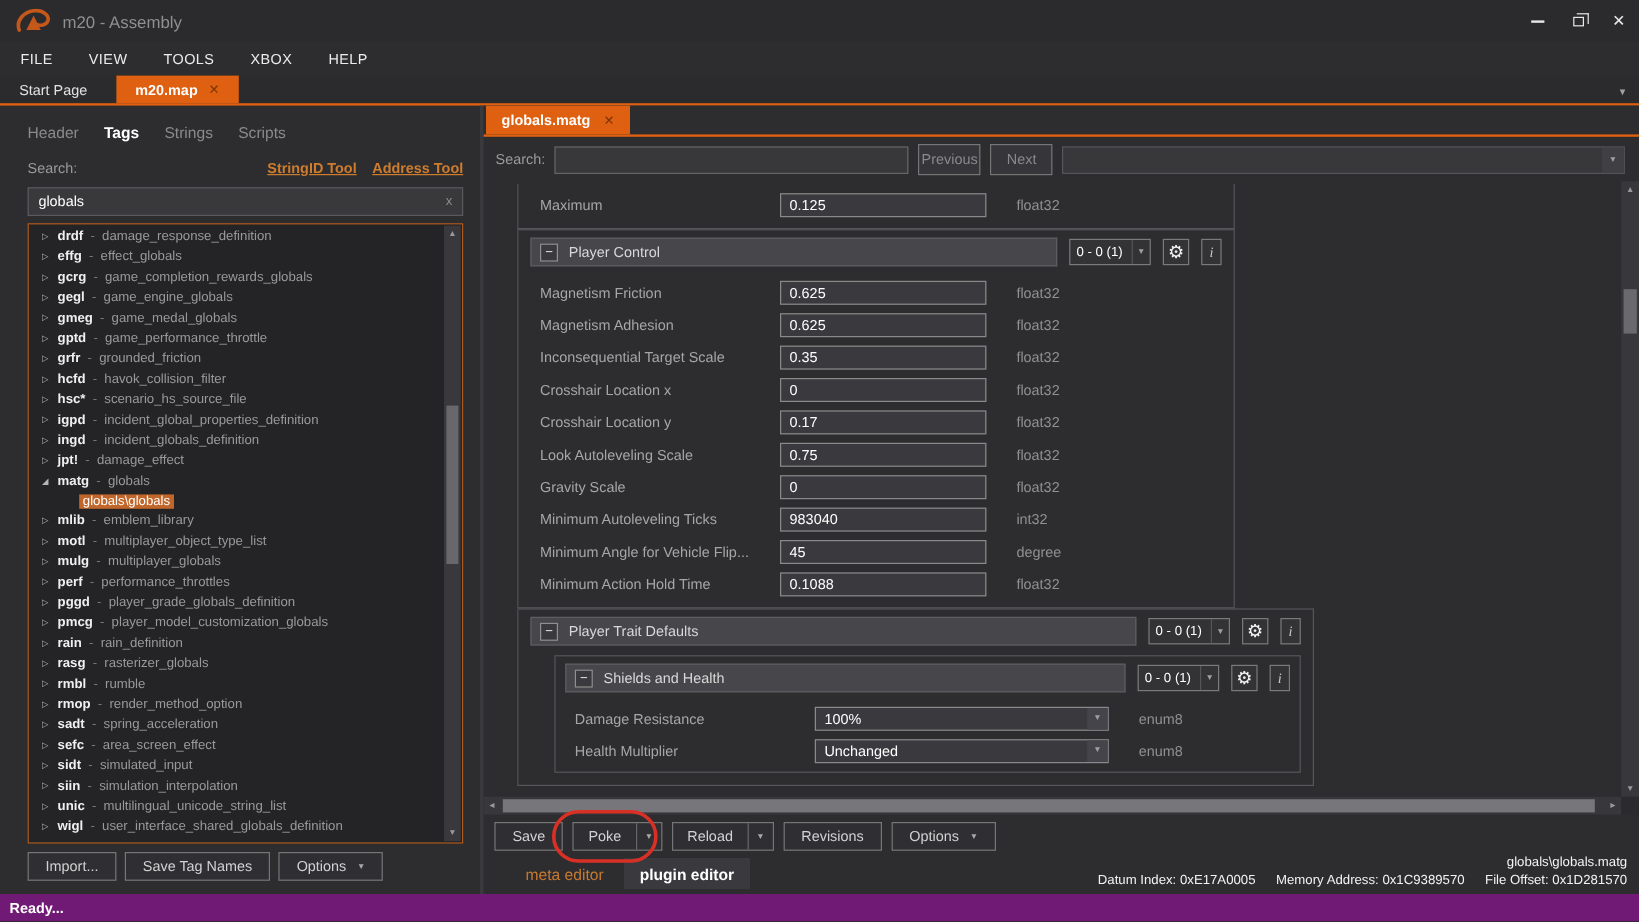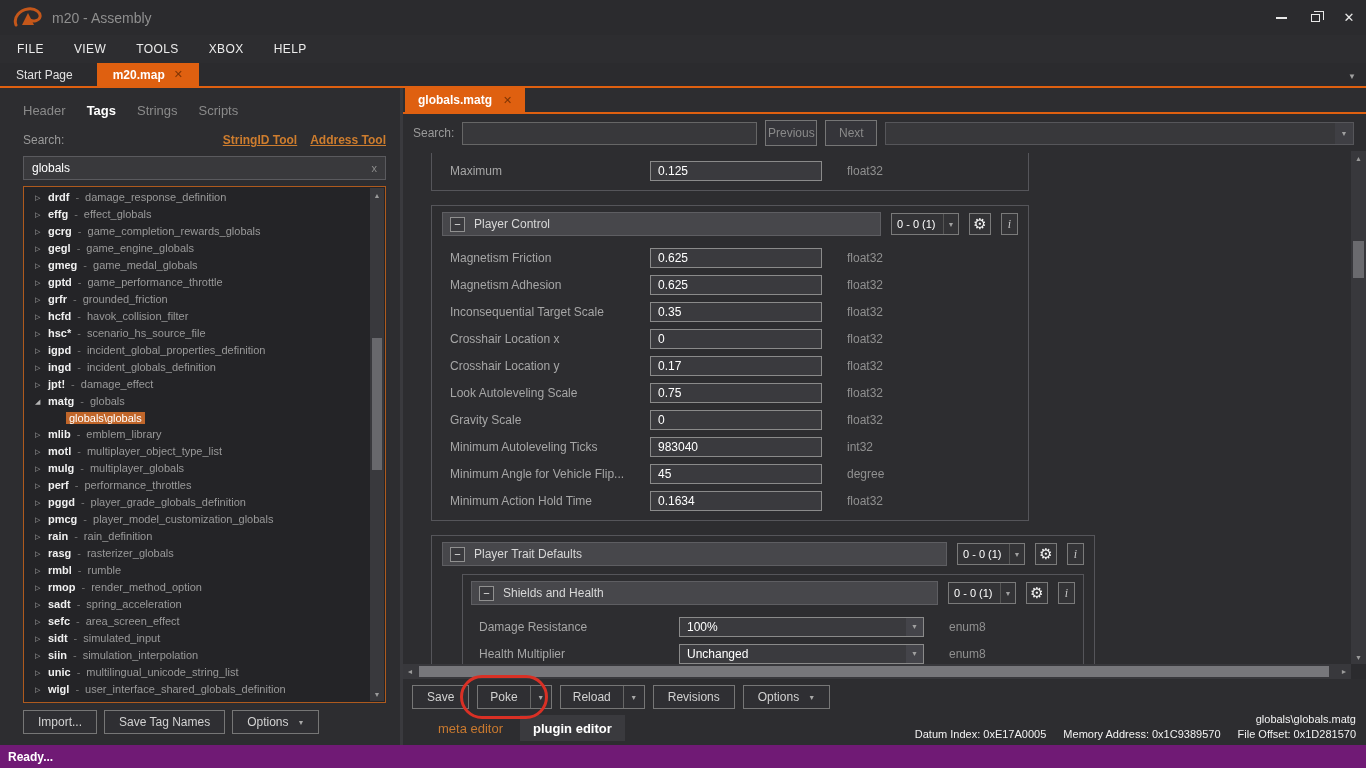--- a/index.html
+++ b/index.html
@@ -63,21 +63,21 @@
   .rp-tab{background:#DF6010;color:#FFF;font-weight:bold;font-size:12px;height:24px;padding:0 13px;display:flex;align-items:center;gap:11px;margin-left:2px}
   .rp-search{display:flex;align-items:center;gap:8px;font-size:12px;color:#9A9A9A;padding:6px 12px 5px 10px}
   .rp-search-input{width:295px;height:23px;background:#38383B;border:1px solid #666}
   .btn.dim{color:#8A8A8A;height:23px;width:52px;justify-content:center;padding:12px;background:#35353A}
   .rp-combo{flex:1;height:23px;background:#38383B;border:1px solid #56565A;display:flex;align-items:center;justify-content:flex-end}
   .combo-caret{width:18px;height:21px;background:#3F3F44;display:flex;align-items:center;justify-content:center;font-size:7px;color:#A0A0A0}
 
   
   .meta-wrap{flex:1;position:relative;overflow:hidden}
   .meta-content{position:absolute;left:28px;top:2px;width:900px;bottom:15px;overflow:hidden}
-  .section-box{width:598px;border:1px solid #55555A;margin-bottom:14px;padding:6px 10px 6px}
+  .section-box{width:598px;border:1px solid #55555A;padding:6px 10px 6px}
   .section-box.wide{width:664px}
   .section-box.clipped{border-top:none;padding-top:4px}
   .section-header{display:flex;align-items:center;height:24px;margin-bottom:8px;gap:10px}
   .header-bar{flex:1;background:#47474B;border:1px solid #5E5E62;height:24px;display:flex;align-items:center;padding:0 7px;gap:9px;color:#D8D8D8;font-size:12px}
   .minus-btn{width:15px;height:15px;border:1px solid #909090;background:#3A3A3E;color:#E8E8E8;display:inline-flex;align-items:center;justify-content:center;font-size:11px;line-height:1}
   .count-combo{width:68px;height:22px;border:1px solid #7A7A7A;display:flex;align-items:center;font-size:11px;color:#FFF;padding-left:5px;background:#333336}
   .count-caret{margin-left:auto;width:15px;height:20px;display:flex;align-items:center;justify-content:center;font-size:7px;color:#A0A0A0;border-left:1px solid #555}
   .gear-btn{width:22px;height:22px;background:#333336;border:1px solid #7A7A7A;color:#F2F2F2;display:flex;align-items:center;justify-content:center;font-size:15px}
   .info-btn{width:17px;height:22px;background:#333336;border:1px solid #7A7A7A;color:#C8C8C8;font-style:italic;font-family:"Liberation Serif","DejaVu Serif",serif;display:flex;align-items:center;justify-content:center;font-size:12px}
   .field-row{display:flex;align-items:center;height:27px;padding-left:8px;font-size:12px}
@@ -305,21 +305,21 @@
                 <div class="field-input">983040</div>
                 <div class="field-type">int32</div>
               </div>
               <div class="field-row">
                 <div class="field-label">Minimum Angle for Vehicle Flip...</div>
                 <div class="field-input">45</div>
                 <div class="field-type">degree</div>
               </div>
               <div class="field-row">
                 <div class="field-label">Minimum Action Hold Time</div>
-                <div class="field-input">0.1634</div>
+                <div class="field-input">0.1088</div>
                 <div class="field-type">float32</div>
               </div>
             </div>
             <div class="section-box wide">
               <div class="section-header">
                 <div class="header-bar">
                   <span class="minus-btn">−</span>
                   <span>Player Trait Defaults</span>
                 </div>
                 <div class="count-combo">

